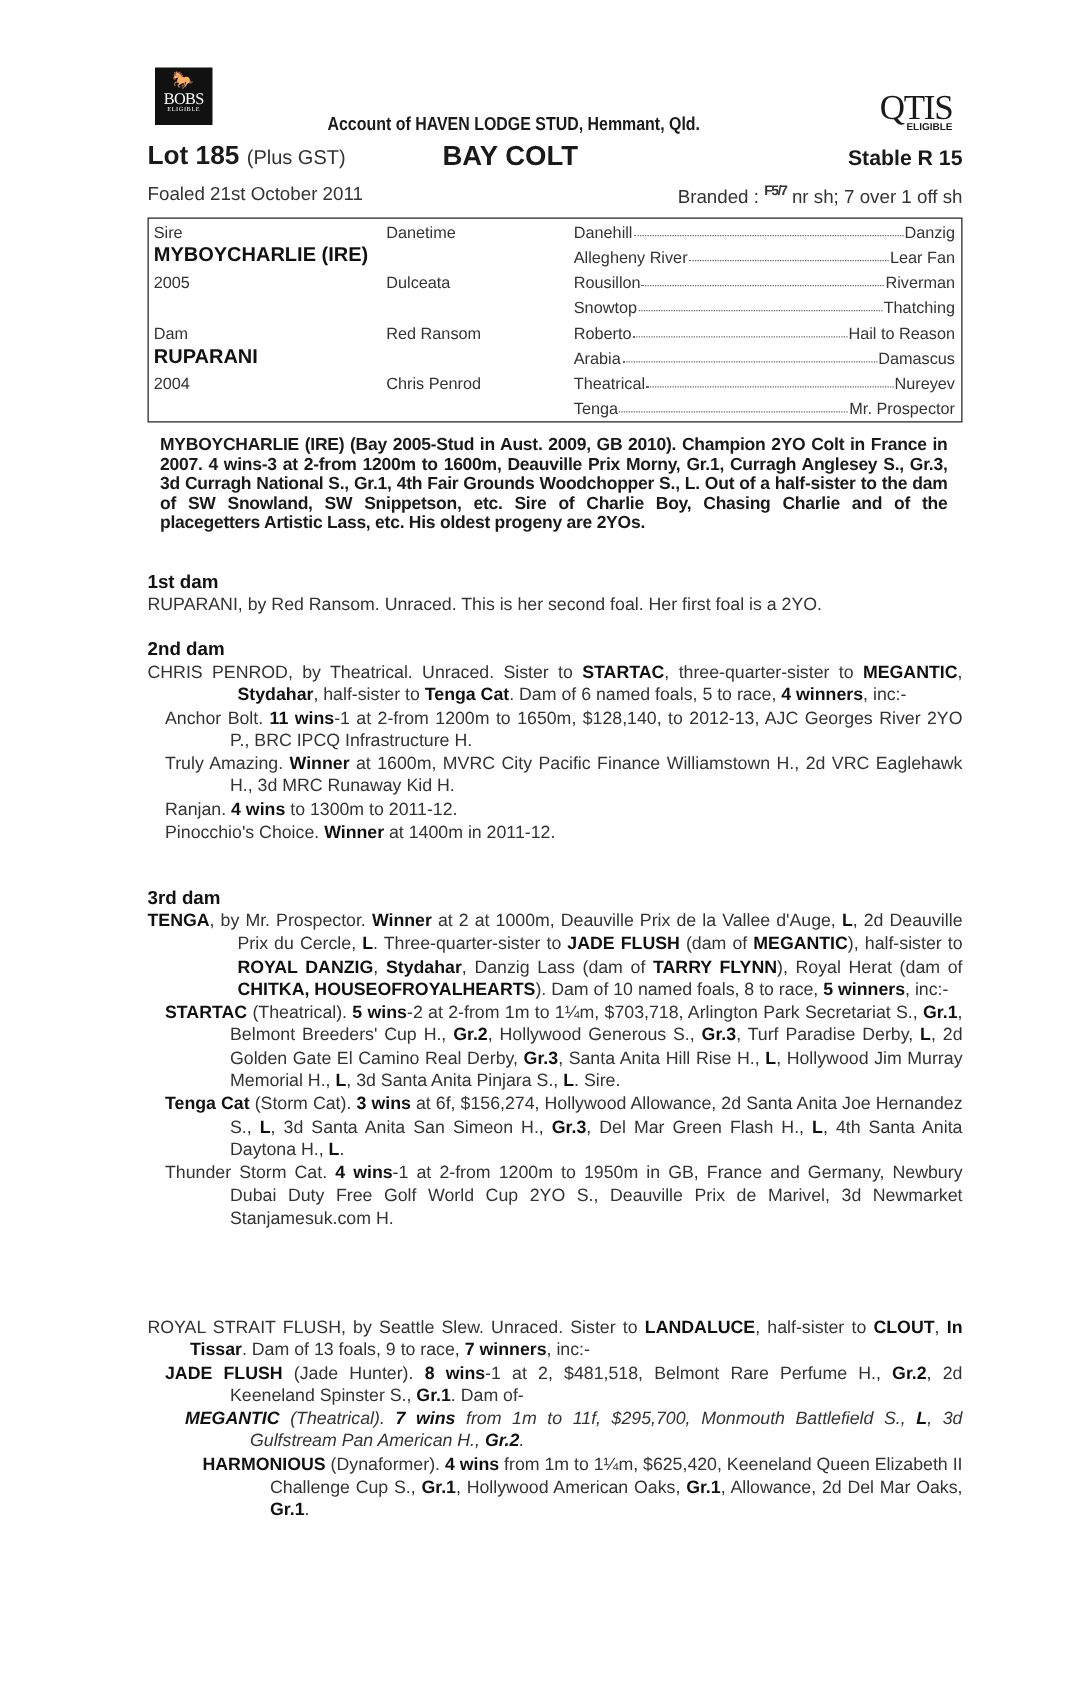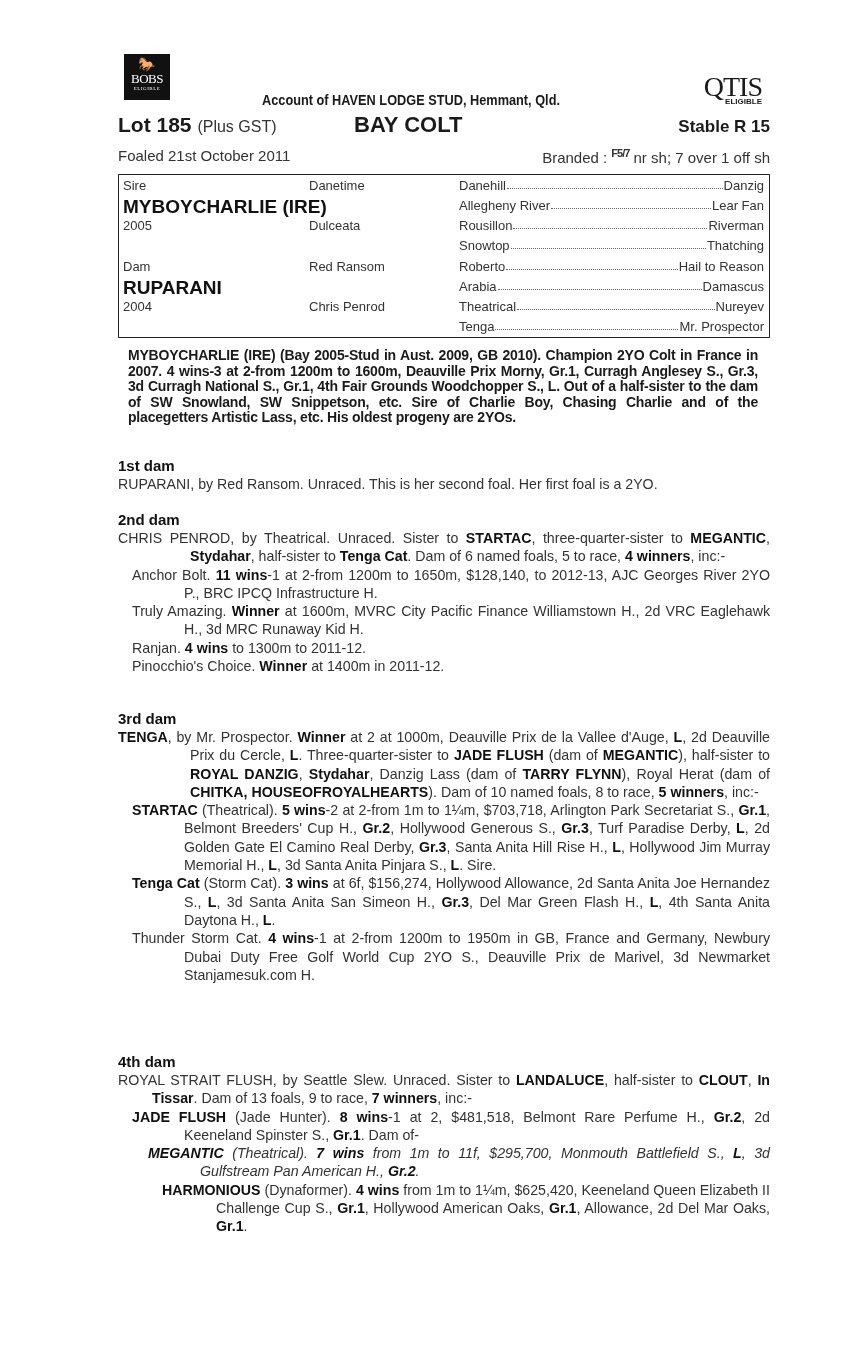--- a/index.html
+++ b/index.html
@@ -17,21 +17,21 @@
   .lot { position:absolute; left:0px; top:63px; font-size:21px; font-weight:bold; }
   .lot .gst { font-size:16px; font-weight:normal; color:#333; }
   .colt { position:absolute; left:236px; top:62px; font-size:22px; font-weight:bold; }
   .stable { position:absolute; right:0; top:67px; font-size:17px; font-weight:bold; }
   .foaled { position:absolute; left:0; top:97px; font-size:15px; color:#333; }
   .branded { position:absolute; right:0; top:97px; font-size:15px; color:#333; }
   .branded .mark { font-size:11px; font-weight:bold; vertical-align:6px; letter-spacing:-1px; }
 
   .ped { position:absolute; left:0; top:124px; width:650px; height:162px; border:1px solid #222; }
   .ped .cell { position:absolute; font-size:13px; color:#333; }
-  .ped .big { font-size:19px; font-weight:bold; color:#111; }
+  .ped .big { font-size:16px; font-weight:bold; color:#111; }
   .ped .right { position:absolute; left:340px; width:305px; font-size:13px; color:#333; display:flex; }
   .ped .right .l { white-space:nowrap; }
   .ped .right .dots { flex:1; border-bottom:1px dotted #666; margin:0 1px 4px; }
   .ped .right .r { white-space:nowrap;text-align:right; }
 
   .summary { position:absolute; left:10px; top:298px; width:630px; font-size:14px; font-weight:bold; line-height:15.5px; text-align:justify; letter-spacing:-0.2px; }
 
   .sec { position:absolute; left:0; width:652px; font-size:14.2px; color:#333; line-height:18.3px; }
   .sec h3 { margin:0; font-size:15px; color:#111; font-weight:bold; line-height:18px; }
   .sec p { margin:0; text-align:justify; }
@@ -136,19 +136,18 @@
 
   <div class="sec" style="top:660px">
     <h3>3rd dam</h3>
     <p class="i0"><span class="b">TENGA</span><span>, by Mr. Prospector. </span><span class="b">Winner</span><span> at 2 at 1000m, Deauville Prix de la Vallee d'Auge, </span><span class="b">L</span><span>, 2d Deauville Prix du Cercle, </span><span class="b">L</span><span>. Three-quarter-sister to </span><span class="b">JADE FLUSH</span><span> (dam of </span><span class="b">MEGANTIC</span><span>), half-sister to </span><span class="b">ROYAL DANZIG</span><span>, </span><span class="b">Stydahar</span><span>, Danzig Lass (dam of </span><span class="b">TARRY FLYNN</span><span>), Royal Herat (dam of </span><span class="b">CHITKA, HOUSEOFROYALHEARTS</span><span>). Dam of 10 named foals, 8 to race, </span><span class="b">5 winners</span><span>, inc:-</span></p>
     <p class="i1"><span class="b">STARTAC</span><span> (Theatrical). </span><span class="b">5 wins</span><span>-2 at 2-from 1m to 1¼m, $703,718, Arlington Park Secretariat S., </span><span class="b">Gr.1</span><span>, Belmont Breeders' Cup H., </span><span class="b">Gr.2</span><span>, Hollywood Generous S., </span><span class="b">Gr.3</span><span>, Turf Paradise Derby, </span><span class="b">L</span><span>, 2d Golden Gate El Camino Real Derby, </span><span class="b">Gr.3</span><span>, Santa Anita Hill Rise H., </span><span class="b">L</span><span>, Hollywood Jim Murray Memorial H., </span><span class="b">L</span><span>, 3d Santa Anita Pinjara S., </span><span class="b">L</span><span>. Sire.</span></p>
     <p class="i1"><span class="b">Tenga Cat</span><span> (Storm Cat). </span><span class="b">3 wins</span><span> at 6f, $156,274, Hollywood Allowance, 2d Santa Anita Joe Hernandez S., </span><span class="b">L</span><span>, 3d Santa Anita San Simeon H., </span><span class="b">Gr.3</span><span>, Del Mar Green Flash H., </span><span class="b">L</span><span>, 4th Santa Anita Daytona H., </span><span class="b">L</span><span>.</span></p>
     <p class="i1"><span>Thunder Storm Cat. </span><span class="b">4 wins</span><span>-1 at 2-from 1200m to 1950m in GB, France and Germany, Newbury Dubai Duty Free Golf World Cup 2YO S., Deauville Prix de Marivel, 3d Newmarket Stanjamesuk.com H.</span></p>
   </div>
 
   <div class="sec" style="top:1003px">
-    <h3>4th dam</h3>
     <p class="i0b"><span>ROYAL STRAIT FLUSH, by Seattle Slew. Unraced. Sister to </span><span class="b">LANDALUCE</span><span>, half-sister to </span><span class="b">CLOUT</span><span>, </span><span class="b">In Tissar</span><span>. Dam of 13 foals, 9 to race, </span><span class="b">7 winners</span><span>, inc:-</span></p>
     <p class="i1"><span class="b">JADE FLUSH</span><span> (Jade Hunter). </span><span class="b">8 wins</span><span>-1 at 2, $481,518, Belmont Rare Perfume H., </span><span class="b">Gr.2</span><span>, 2d Keeneland Spinster S., </span><span class="b">Gr.1</span><span>. Dam of-</span></p>
     <p class="i2"><span class="b">MEGANTIC</span><span> (Theatrical). </span><span class="b">7 wins</span><span> from 1m to 11f, $295,700, Monmouth Battlefield S., </span><span class="b">L</span><span>, 3d Gulfstream Pan American H., </span><span class="b">Gr.2</span><span>.</span></p>
     <p class="i3"><span class="b">HARMONIOUS</span><span> (Dynaformer). </span><span class="b">4 wins</span><span> from 1m to 1¼m, $625,420, Keeneland Queen Elizabeth II Challenge Cup S., </span><span class="b">Gr.1</span><span>, Hollywood American Oaks, </span><span class="b">Gr.1</span><span>, Allowance, 2d Del Mar Oaks, </span><span class="b">Gr.1</span><span>.</span></p>
   </div>
 </div>
 
 </body></html>

